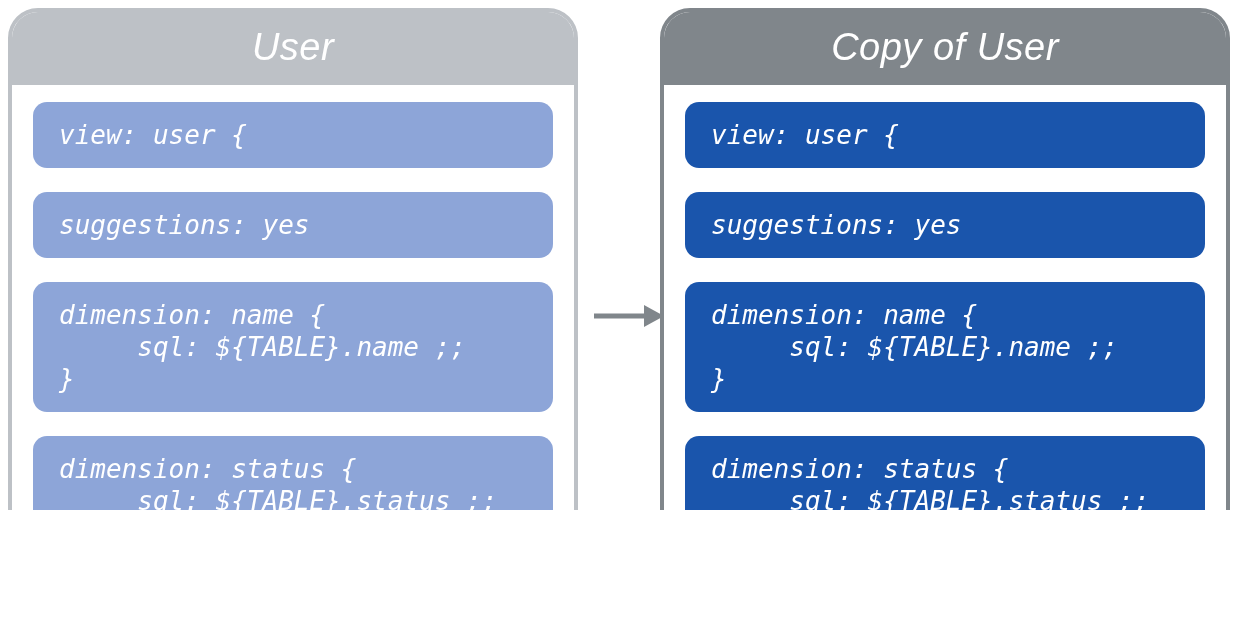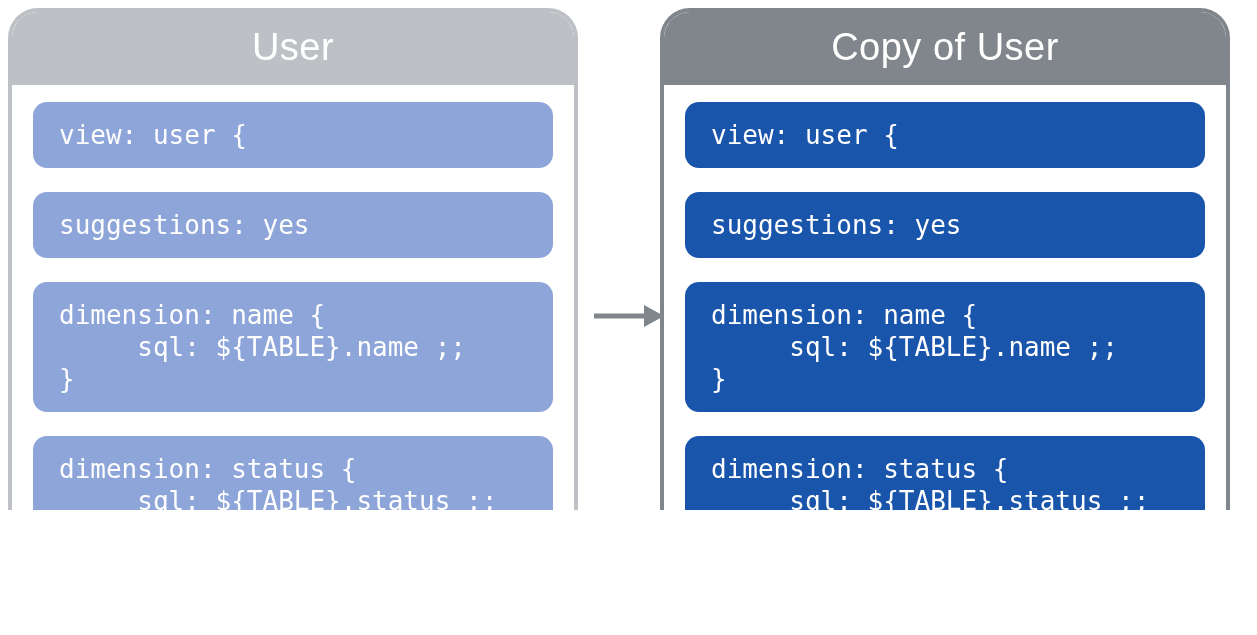--- a/index.html
+++ b/index.html
@@ -7,20 +7,21 @@
     padding: 0;
     background: #ffffff;
     font-family: "Liberation Sans", sans-serif;
   }
   .canvas {
     position: relative;
     width: 1257px;
     height: 510px;
     background: #ffffff;
     overflow: hidden;
+    font-style: italic;
   }
   .panel {
     position: absolute;
     top: 8px;
     width: 570px;
     height: 614px;
     box-sizing: border-box;
     border: 4px solid var(--border, #BDC1C6);
     border-radius: 30px;
     background: #ffffff;

